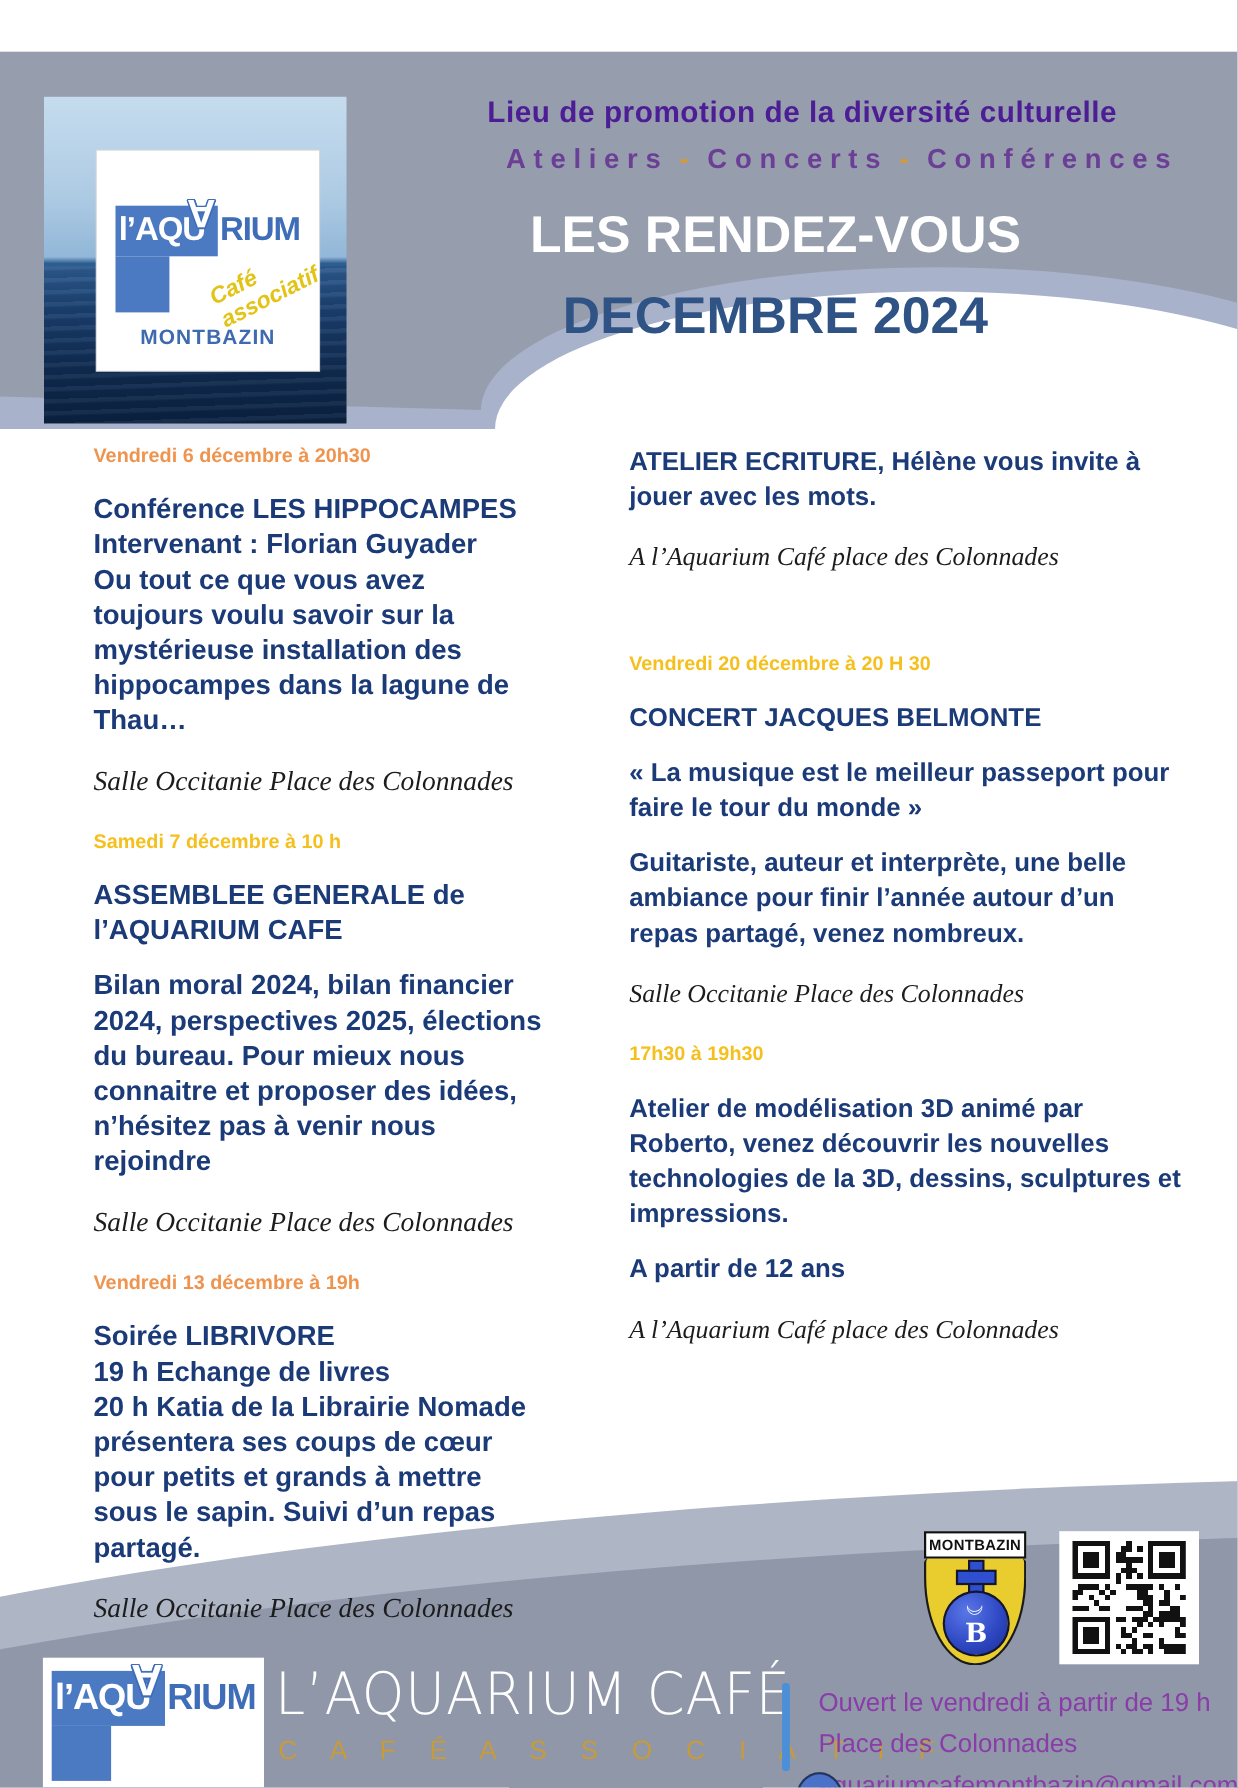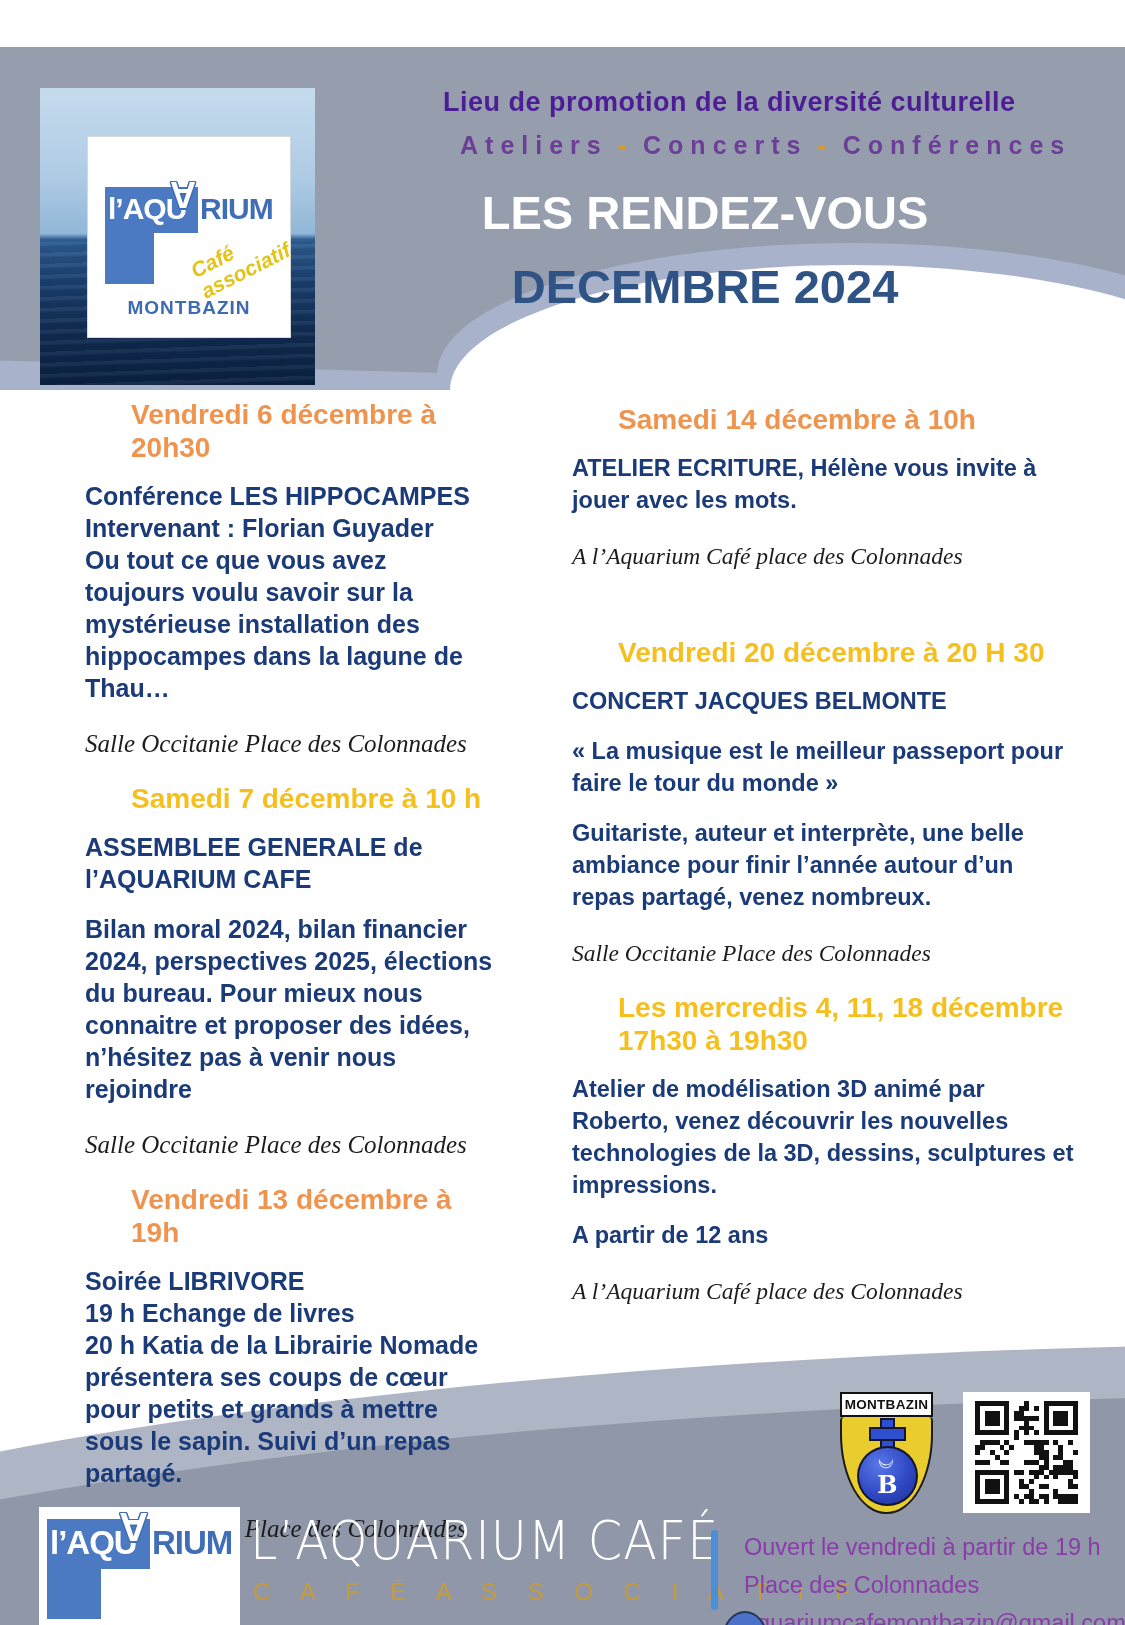--- a/index.html
+++ b/index.html
@@ -32,21 +32,21 @@
   .lg-a{left:82px;top:36px;font-size:36px;}
   .lg-tag{position:absolute;left:104px;top:100px;transform:rotate(-27deg);color:#e3c316;font-size:21px;font-weight:bold;font-style:italic;line-height:23px;z-index:2;}
   .lg-city{position:absolute;left:0;width:100%;top:160px;text-align:center;color:#3e6ab0;font-size:19px;font-weight:bold;letter-spacing:1px;}
 
   
   .col{position:absolute;z-index:4;}
   .col-left{left:85px;top:398px;width:408px;font-size:25px;line-height:32px;}
   .col-right{left:572px;top:403px;width:505px;font-size:23.5px;line-height:32px;}
   .event + .event{margin-top:22px;}
   .event.gap-lg{margin-top:64px;}
-  .event-date{font-size:28px;line-height:33px;font-weight:bold;margin-bottom:16px;margin-left:46px;}
+  .event-date{font-size:18px;line-height:33px;font-weight:bold;margin-bottom:16px;}
   .event-date.orange{color:var(--orange);}
   .event-date.gold{color:var(--gold);}
   .block.bold{color:var(--navy);font-weight:bold;}
   .block.bold + .block.bold{margin-top:18px;}
   .block.venue{margin-top:24px;font-style:italic;color:#1c1c1c;font-family:Liberation Serif, serif;}
 
   
   .f-light{position:absolute;left:-500px;top:1343px;width:3800px;height:670px;border-radius:50%;background:#AEB5C5;}
   .f-dark{position:absolute;left:-560px;top:1395px;width:3900px;height:700px;border-radius:50%;background:#8F97A8;}
 
@@ -150,23 +150,20 @@
           <div>19 h Echange de livres</div>
           <div>20 h Katia de la Librairie Nomade présentera ses coups de cœur pour petits et grands à mettre sous le sapin. Suivi d’un repas partagé.</div>
         </div>
         <div class="block venue">
           <div>Salle Occitanie Place des Colonnades</div>
         </div>
       </div>
     </div>
   <div class="col col-right" id="col-right">
       <div class="event">
-        <div class="event-date orange">
-          <div>Samedi 14 décembre à 10h</div>
-        </div>
         <div class="block bold">
           <div>ATELIER ECRITURE, Hélène vous invite à jouer avec les mots.</div>
         </div>
         <div class="block venue">
           <div>A l’Aquarium Café place des Colonnades</div>
         </div>
       </div>
       <div class="event gap-lg">
         <div class="event-date gold">
           <div>Vendredi 20 décembre à 20 H 30</div>
@@ -179,21 +176,20 @@
         </div>
         <div class="block bold">
           <div>Guitariste, auteur et interprète, une belle ambiance pour finir l’année autour d’un repas partagé, venez nombreux.</div>
         </div>
         <div class="block venue">
           <div>Salle Occitanie Place des Colonnades</div>
         </div>
       </div>
       <div class="event">
         <div class="event-date gold">
-          <div>Les mercredis 4, 11, 18 décembre</div>
           <div>17h30 à 19h30</div>
         </div>
         <div class="block bold">
           <div>Atelier de modélisation 3D animé par Roberto, venez découvrir les nouvelles technologies de la 3D, dessins, sculptures et impressions.</div>
         </div>
         <div class="block bold">
           <div>A partir de 12 ans</div>
         </div>
         <div class="block venue">
           <div>A l’Aquarium Café place des Colonnades</div>

